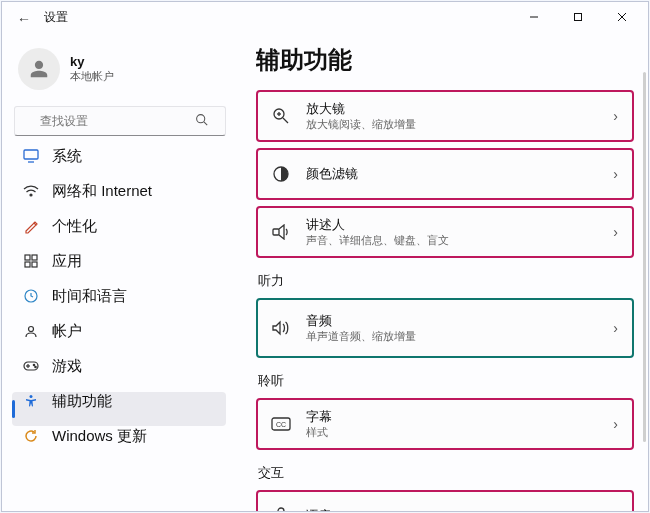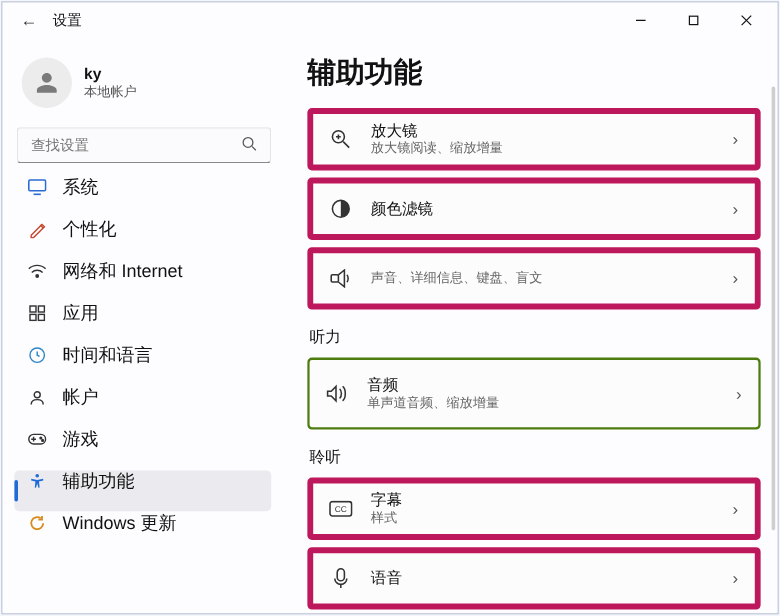--- a/index.html
+++ b/index.html
@@ -12,35 +12,35 @@
   .tb-btn { width: 44px; height: 28px; display: flex; align-items: center; justify-content: center; font-size: 12px; color: #111; cursor: pointer; }
   .tb-btn svg { width: 10px; height: 10px; stroke: #111; stroke-width: 1; fill: none; }
   .body { flex: 1; display: flex; overflow: hidden; }
   
   .sidebar { width: 236px; padding: 10px 8px 0 8px; display: flex; flex-direction: column; }
   .user { display: flex; align-items: center; padding: 6px 8px 10px 8px; }
   .avatar { width: 42px; height: 42px; border-radius: 50%; background: #ececec; display: flex; align-items: center; justify-content: center; margin-right: 10px; }
   .avatar svg { width: 22px; height: 22px; fill: #7a7a7a; }
   .user-name { font-size: 13px; font-weight: 600; color: #111; }
   .user-sub { font-size: 11px; color: #555; }
-  .search { margin: 6px 4px 10px 4px; height: 30px; background: #fbfbfd; border: 1px solid #e4e4e8; border-bottom: 1px solid #8a8a8e; border-radius: 3px; display: flex; align-items: center; padding: 0 11px; }
+  .search { margin: 6px 4px 10px 4px; height: 30px; background: #fbfbfd; border: 1px solid #e4e4e8; border-bottom: 1px solid #8a8a8e; border-radius: 3px; display: flex; align-items: center; padding: 0 25px; }
   .search input { flex: 1; border: none; background: transparent; outline: none; font-size: 12px; color: #222; }
   .search-icon { color: #555; font-size: 13px; }
   .nav { flex: 1; overflow: auto; padding-right: 2px; }
   .nav-item { display: flex; align-items: flex-start; height: 34px; padding: 0 10px; font-size: 15px; color: #111; border-radius: 4px; margin: 1px 2px; cursor: pointer; position: relative; }
   .nav-item.active { background: #eaeaef; }
   .nav-item.active::before { content: ""; position: absolute; left: 0; top: 8px; bottom: 8px; width: 3px; background: #1f6bd8; border-radius: 2px; }
   .nav-icon { width: 18px; height: 18px; margin-right: 12px; display: flex; align-items: center; justify-content: center; }
   
   .main { flex: 1; padding: 8px 14px 0 18px; overflow: hidden; position: relative; }
   .main-scroll { height: 100%; overflow: hidden; }
   h1 { font-size: 24px; font-weight: 600; color: #111; margin: 4px 0 14px 0; }
   .section-label { font-size: 13px; color: #111; margin: 14px 0 8px 2px; }
-  .card { background: #fcfcfd; border: 5px solid #be185d; border-radius: 4px; height: 52px; display: flex; align-items: center; padding: 0 14px 0 12px; margin-bottom: 6px; cursor: pointer; }
-  .card.highlight { border: 2px solid #4d7c0f; height: 60px; }
+  .card { background: #fcfcfd; border: 2px solid #be185d; border-radius: 4px; height: 52px; display: flex; align-items: center; padding: 0 14px 0 12px; margin-bottom: 6px; cursor: pointer; }
+  .card.highlight { border: 2px solid #0f766e; height: 60px; }
   .card-icon { width: 22px; height: 22px; margin-right: 14px; display: flex; align-items: center; justify-content: center; color: #333; }
   .card-text { flex: 1; }
   .card-title { font-size: 13px; color: #111; line-height: 1.2; }
   .card-sub { font-size: 11px; color: #666; line-height: 1.2; margin-top: 2px; }
   .chev { color: #555; font-size: 14px; }
   .scrollbar-main { position: absolute; right: 2px; top: 40px; width: 3px; height: 370px; background: #cfcfcf; border-radius: 2px; }
 </style>
 </head>
 <body>
 
@@ -96,36 +96,36 @@
           <span class="nav-icon">
               <svg width="16" height="14" viewBox="0 0 16 14" fill="none" stroke="#2b6cd3" stroke-width="1.3">
                 <rect x="1" y="1" width="14" height="9" rx="1"></rect>
                 <line x1="5" y1="13" x2="11" y2="13"></line>
               </svg>
             </span>
           <span>系统</span>
         </div>
         <div class="nav-item">
           <span class="nav-icon">
-              <svg width="15" height="15" viewBox="0 0 15 15" fill="none" stroke="#c4462c" stroke-width="1.2">
-                <path d="M2 12l8-8 2 2-8 8H2v-2z"></path>
-                <path d="M10 4l1-1 2 2-1 1"></path>
-              </svg>
-            </span>
-          <span>个性化</span>
-        </div>
-        <div class="nav-item">
-          <span class="nav-icon">
               <svg width="16" height="12" viewBox="0 0 16 12" fill="none" stroke="#333" stroke-width="1.2">
                 <path d="M1 4a10 10 0 0 1 14 0"></path>
                 <path d="M3.5 7a6.5 6.5 0 0 1 9 0"></path>
                 <circle cx="8" cy="10" r="1" fill="#333"></circle>
               </svg>
             </span>
           <span>网络和 Internet</span>
+        </div>
+        <div class="nav-item">
+          <span class="nav-icon">
+              <svg width="15" height="15" viewBox="0 0 15 15" fill="none" stroke="#c4462c" stroke-width="1.2">
+                <path d="M2 12l8-8 2 2-8 8H2v-2z"></path>
+                <path d="M10 4l1-1 2 2-1 1"></path>
+              </svg>
+            </span>
+          <span>个性化</span>
         </div>
         <div class="nav-item">
           <span class="nav-icon">
               <svg width="14" height="14" viewBox="0 0 14 14" fill="none" stroke="#333" stroke-width="1.2">
                 <rect x="1" y="1" width="5" height="5"></rect>
                 <rect x="8" y="1" width="5" height="5"></rect>
                 <rect x="1" y="8" width="5" height="5"></rect>
                 <rect x="8" y="8" width="5" height="5"></rect>
               </svg>
             </span>
@@ -217,20 +217,21 @@
 
         <div class="card">
           <span class="card-icon">
               <svg width="18" height="16" viewBox="0 0 18 16" fill="none" stroke="#333" stroke-width="1.3">
                 <rect x="1" y="5" width="6" height="6" rx="1"></rect>
                 <path d="M7 5l5-4v14l-5-4"></path>
                 <path d="M14 5c1.5 1 1.5 5 0 6"></path>
               </svg>
             </span>
           <div class="card-text">
+            <div class="card-title">讲述人</div>
             <div class="card-sub">声音、详细信息、键盘、盲文</div>
           </div>
           <span class="chev">›</span>
         </div>
 
         <div class="section-label">听力</div>
 
         <div class="card highlight">
           <span class="card-icon">
               <svg width="20" height="16" viewBox="0 0 20 16" fill="none" stroke="#333" stroke-width="1.3">
@@ -255,20 +256,21 @@
                 <text x="10" y="10" text-anchor="middle" font-size="7" fill="#333" stroke="none" font-family="sans-serif">CC</text>
               </svg>
             </span>
           <div class="card-text">
             <div class="card-title">字幕</div>
             <div class="card-sub">样式</div>
           </div>
           <span class="chev">›</span>
         </div>
 
+        <div class="section-label">交互</div>
 
         <div class="card" style="margin-bottom:0;">
           <span class="card-icon">
               <svg width="14" height="18" viewBox="0 0 14 18" fill="none" stroke="#333" stroke-width="1.3">
                 <rect x="4" y="1" width="6" height="10" rx="3"></rect>
                 <path d="M2 9a5 5 0 0 0 10 0"></path>
                 <line x1="7" y1="14" x2="7" y2="17"></line>
               </svg>
             </span>
           <div class="card-text">

